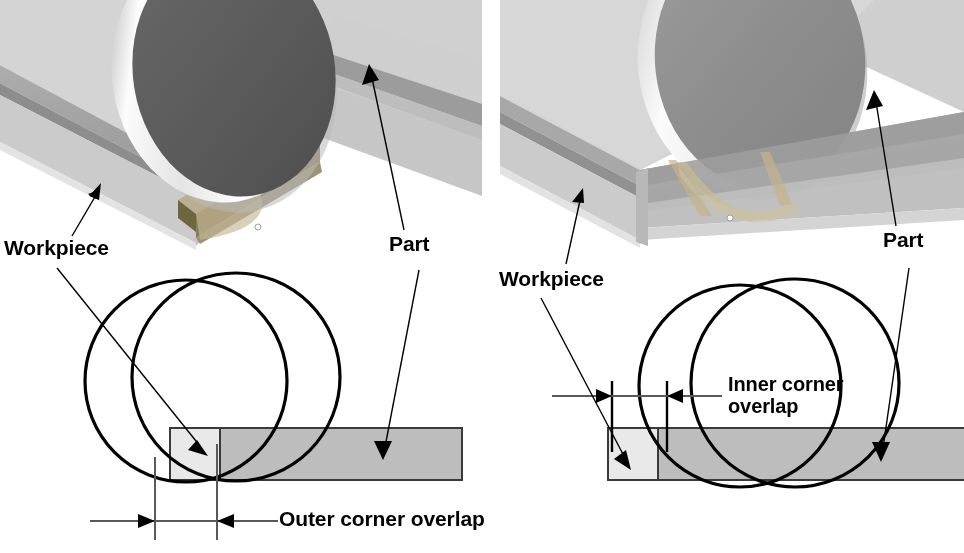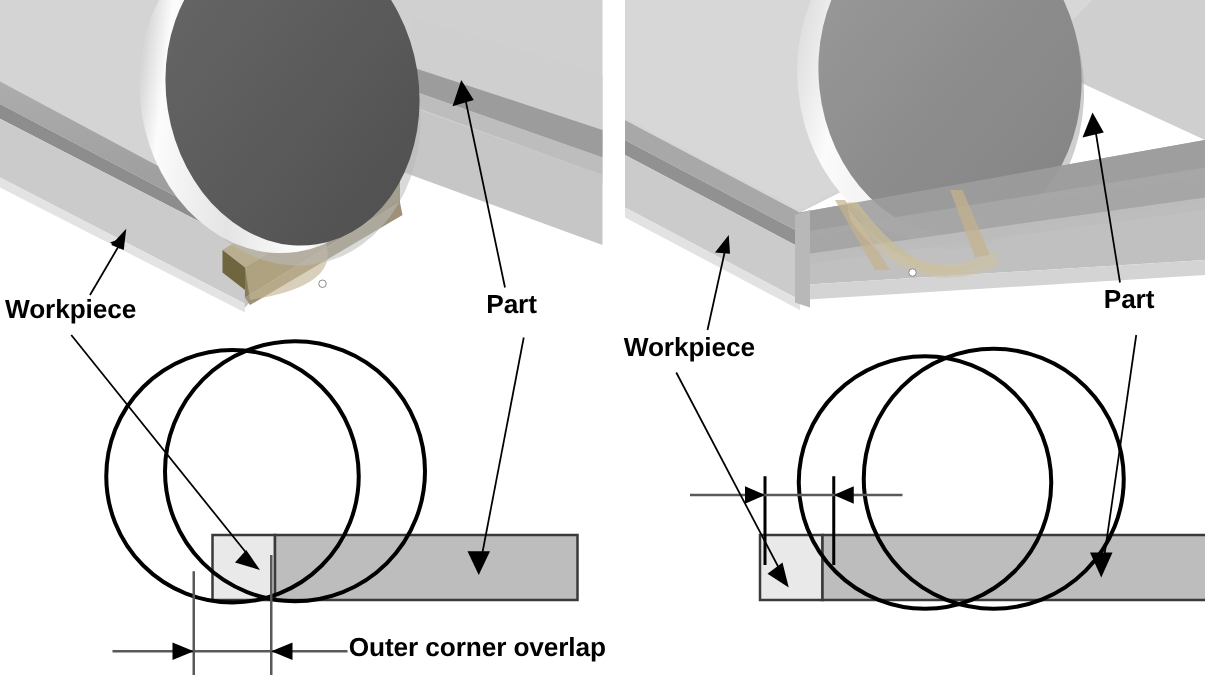--- a/index.html
+++ b/index.html
@@ -231,14 +231,18 @@
   <div class="lbl lbl-big" style="left:4px; top:237px;">Workpiece</div>
 
   <div class="lbl lbl-big" style="left:389px; top:233px;">Part</div>
 
   <div class="lbl lbl-big" style="left:279px; top:508px;text-align:center;">Outer corner overlap</div>
 
   <div class="lbl lbl-big" style="left:499px; top:268px;">Workpiece</div>
 
   <div class="lbl lbl-big" style="left:883px; top:229px;">Part</div>
 
+  <div class="lbl lbl-two" style="left:728px; top:373px;">
+    <span>Inner corner</span><br>
+    <span>overlap</span>
+  </div>
 
 </div>
 
 </body></html>

